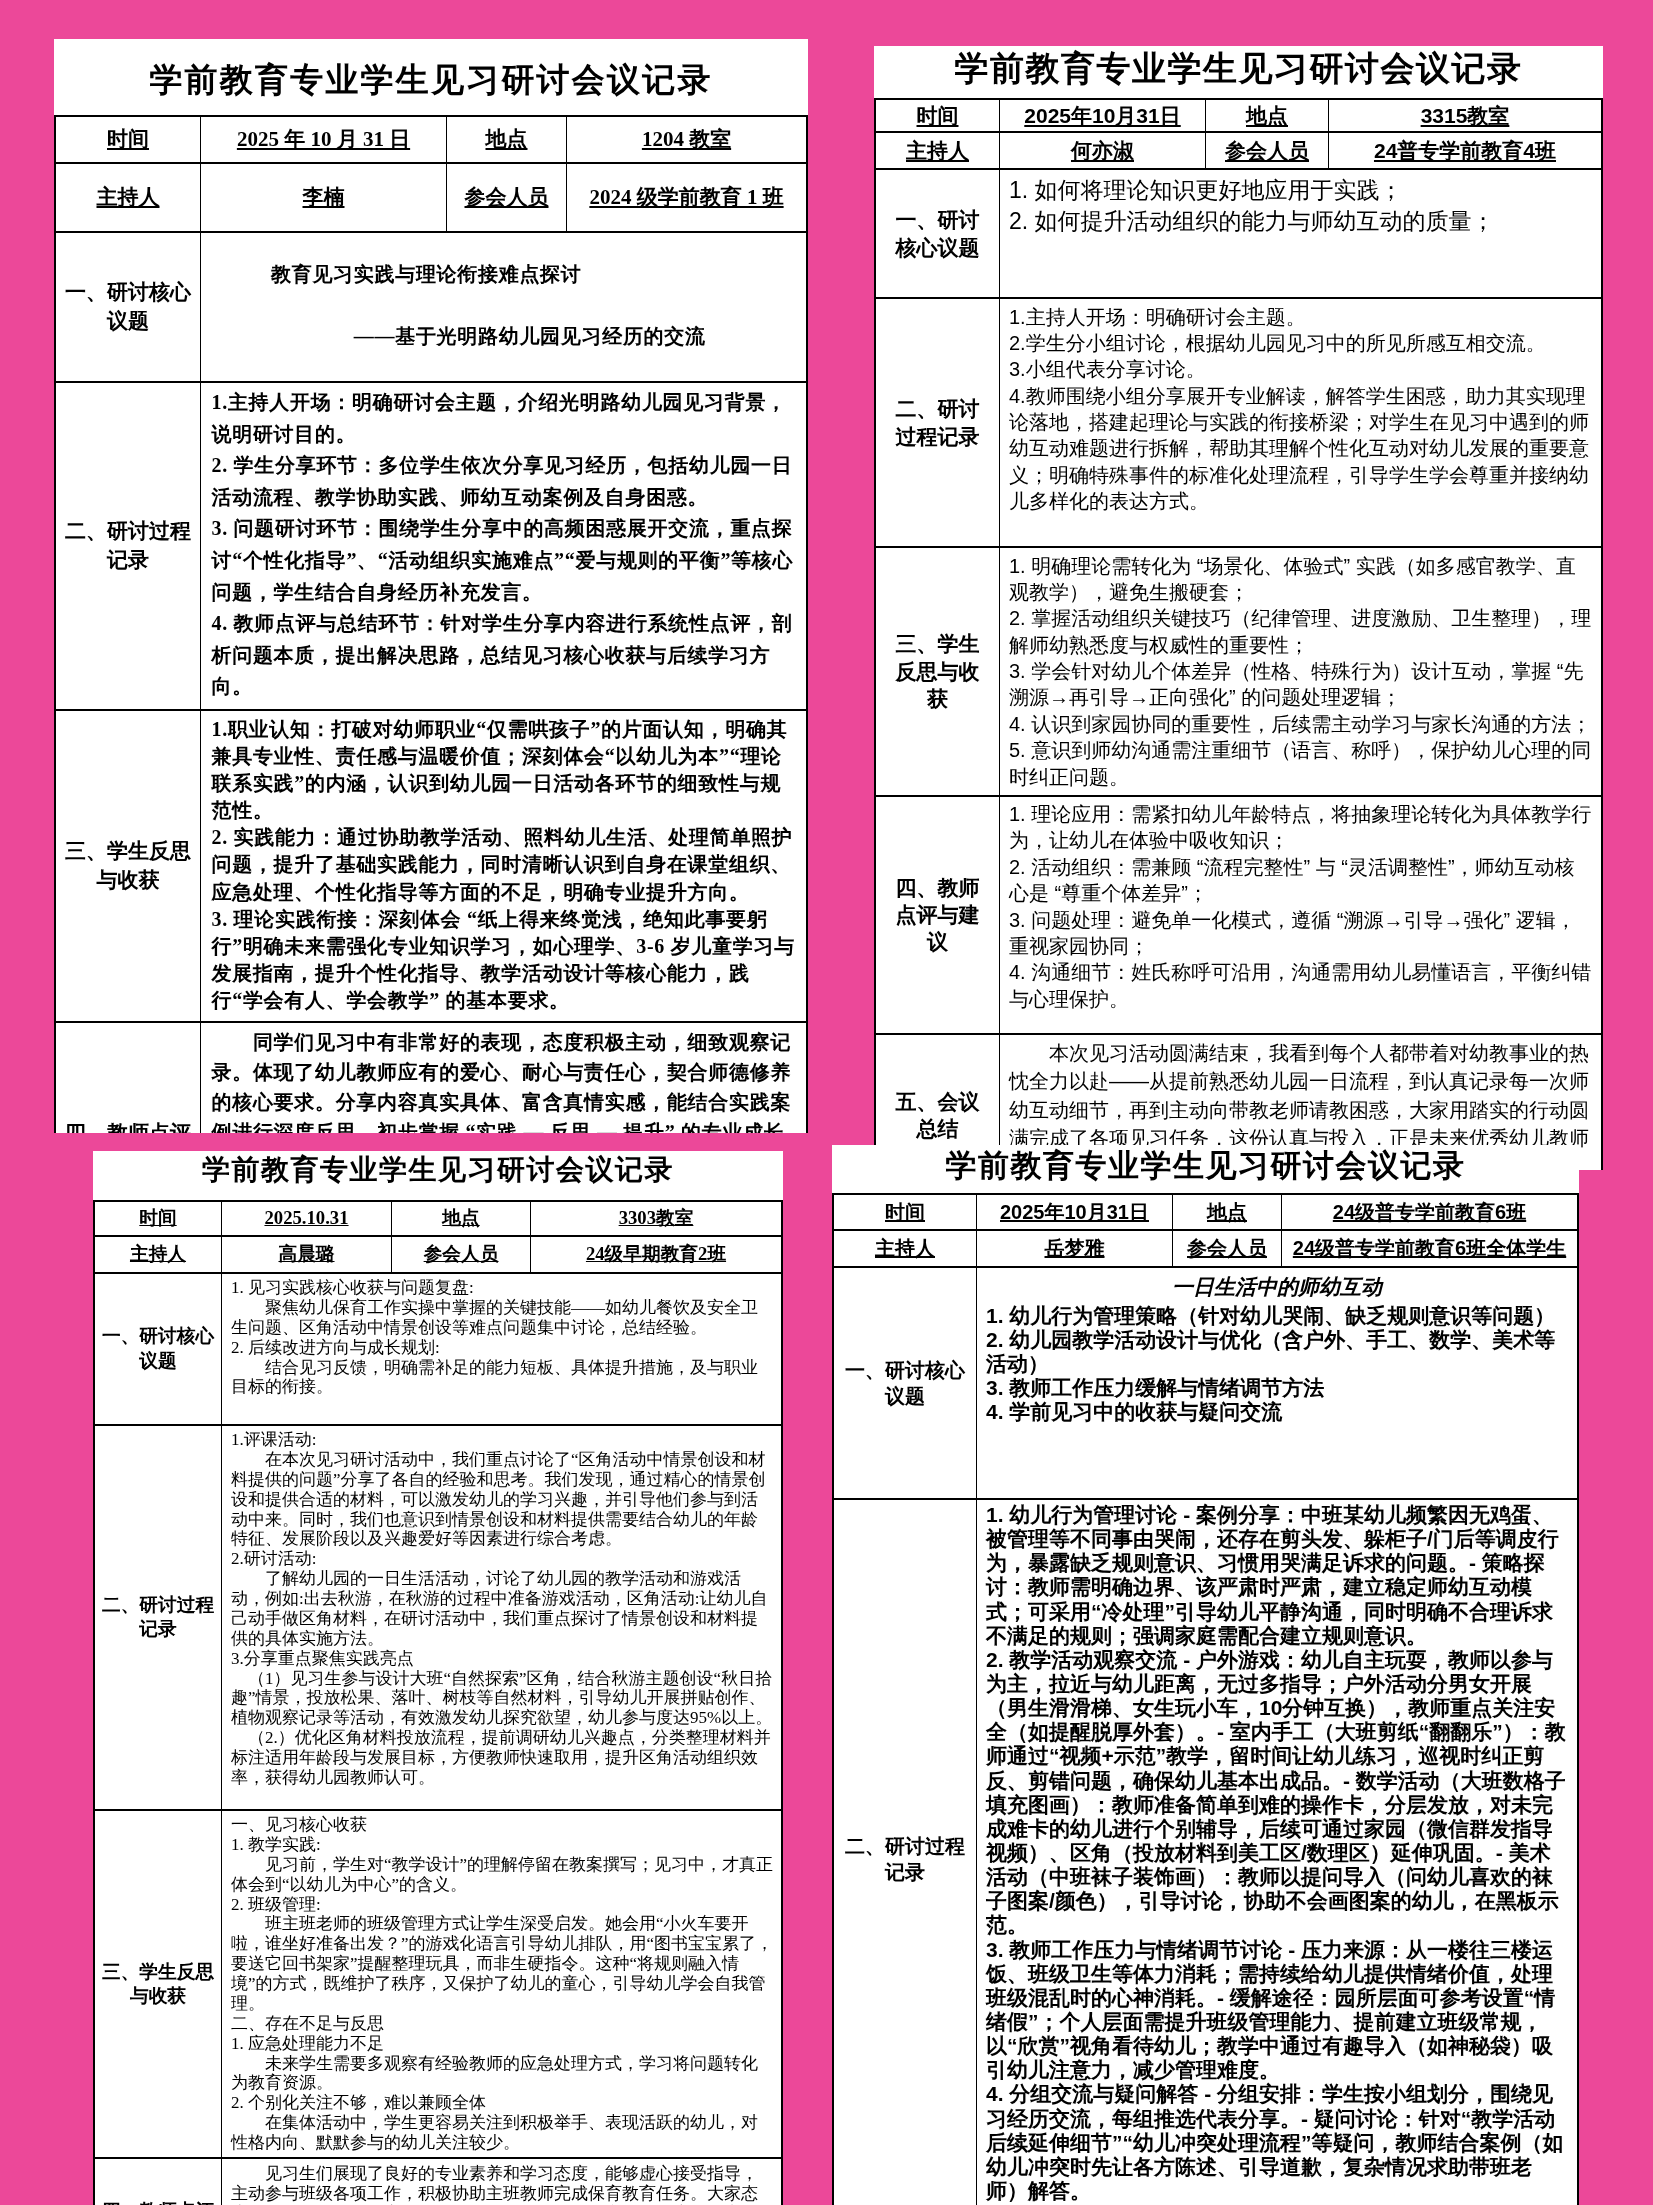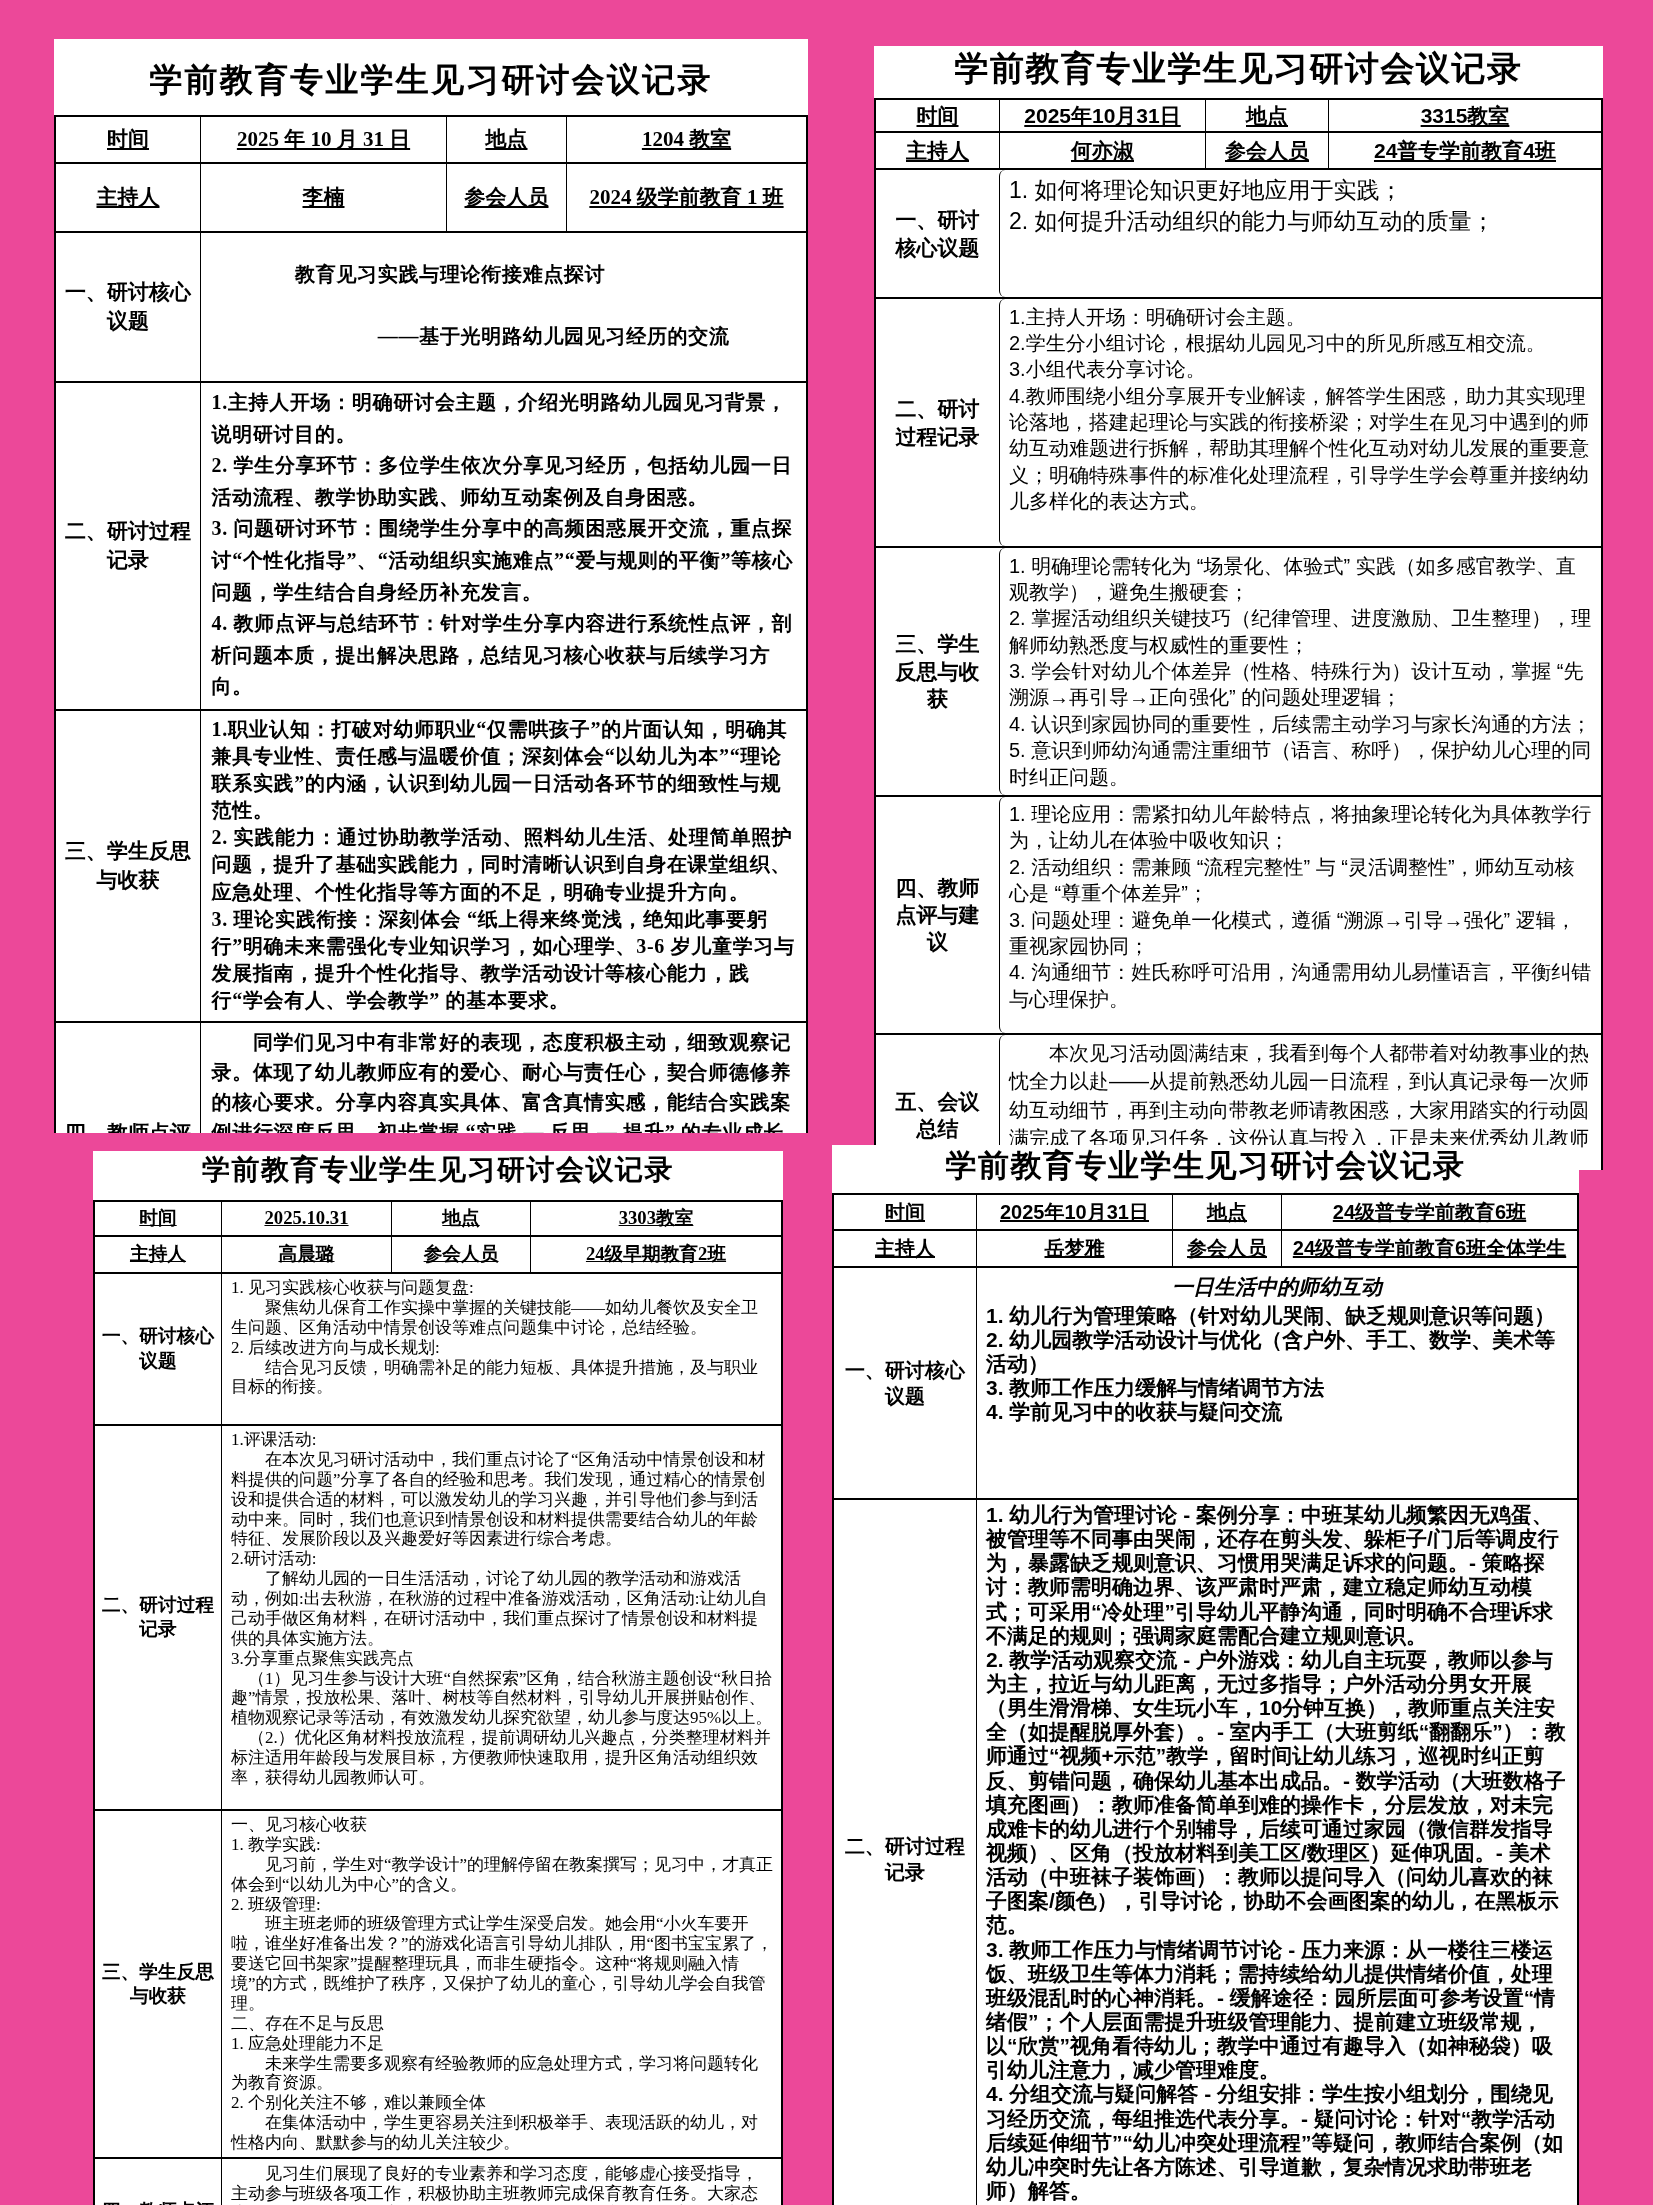--- a/index.html
+++ b/index.html
@@ -16,31 +16,31 @@
   .content{white-space:pre-wrap;padding:4.5px 9px 6px 10.5px;}
   .center-line{text-align:center;font-weight:bold;white-space:pre-wrap;padding-top:4.5px;}
 
   
   .d1{left:54px;top:39px;width:754px;height:1094px;font-family:"Liberation Serif","DejaVu Serif",serif;font-weight:700;}
   .d1 .doc-title{font-size:33px;letter-spacing:2.2px;margin:19.4px 0 11.2px;}
   .d1 .hdr{grid-template-columns:144px 246px 120px 1fr;font-size:21px;}
   .d1 .sec{grid-template-columns:144px 1fr;}
   .d1 .label{font-size:21px;line-height:1.35;}
   .d1 .content{font-size:20px;letter-spacing:0.7px;line-height:1.5;}
-  .d1 .s1c{display:flex;flex-direction:column;justify-content:center;padding-left:94px;line-height:1.55;}
+  .d1 .s1c{display:flex;flex-direction:column;justify-content:center;padding-left:70px;line-height:1.55;}
   .d1 .s2c{line-height:1.58;}
   .d1 .s3c{line-height:1.36;}
 
   
   .d2{left:874px;top:46px;width:729px;height:1124px;font-family:"Liberation Sans","DejaVu Sans",sans-serif;}
   .d2 .doc-title{font-size:34px;letter-spacing:1.5px;margin:0 0 6px;}
   .d2 .hdr{grid-template-columns:123px 206px 123px 1fr;font-size:21px;}
   .d2 .sec{grid-template-columns:123px 1fr;}
   .d2 .label{font-size:21px;line-height:1.3;}
-  .d2 .content{font-size:20px;line-height:1.32;padding:4.5px 7.5px 4.5px 9px;border-radius:6px;}
+  .d2 .content{font-size:20px;line-height:1.32;padding:4.5px 7.5px 4.5px 9px;}
   .d2 .s1c{font-size:23px;line-height:1.35;}
   .d2 .s5c{line-height:1.42;}
 
   
   .d3{left:93px;top:1151px;width:690px;height:1055px;font-family:"Liberation Serif","DejaVu Serif",serif;}
   .d3 .doc-title{font-size:28px;letter-spacing:1.5px;margin:0 0 10.5px;font-weight:700;}
   .d3 .hdr{grid-template-columns:126px 170px 139px 1fr;font-size:18.7px;font-weight:700;}
   .d3 .sec{grid-template-columns:126px 1fr;}
   .d3 .label{font-size:18.7px;line-height:1.3;}
   .d3 .content{font-size:17px;line-height:1.17;padding:4.5px 7.5px 4.5px 9px;}

